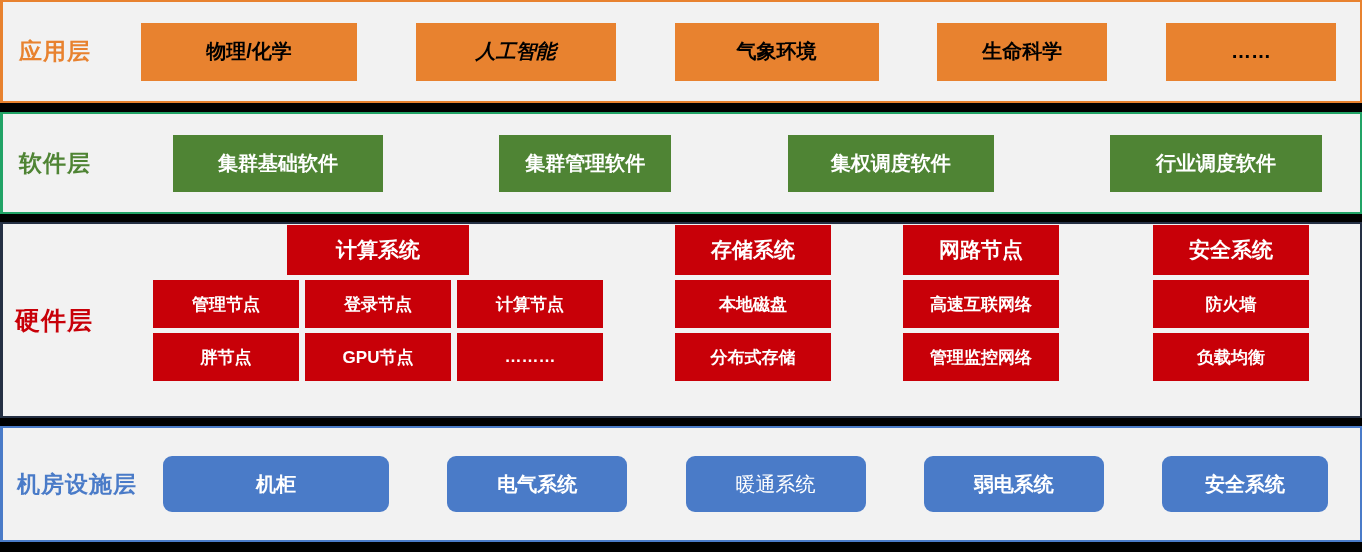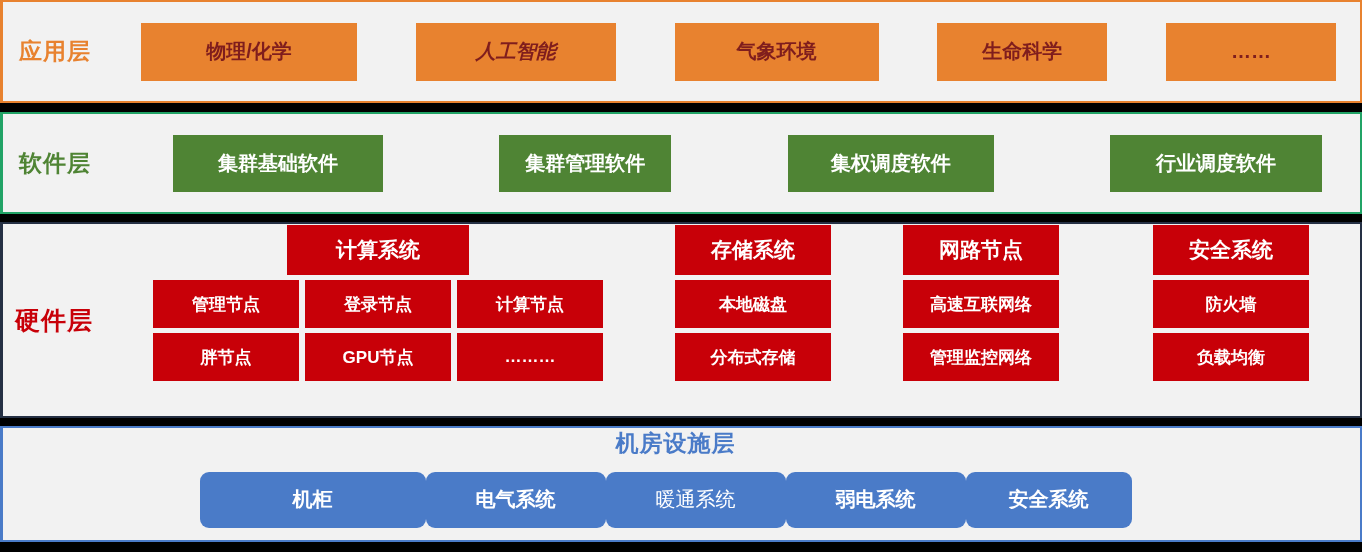--- a/index.html
+++ b/index.html
@@ -53,21 +53,21 @@
     border: 2px solid #E8822F;
     border-left: 3px solid #E8822F;
   }
   #layer-app .layer-title { color: #E8822F; width: 122px; padding-left: 16px; }
   #layer-app .layer-body {
     justify-content: space-between;
     padding: 0 24px 0 0;
   }
   .app-box {
     background: #E8822F;
-    color: #7f1d1d;
+    color: #000000;
     font-weight: bold;
     font-size: 20px;
     height: 58px;
     display: flex;
     align-items: center;
     justify-content: center;
     box-sizing: border-box;
   }
   .app-box.w1 { width: 216px; }
   .app-box.w2 { width: 200px; font-style: italic; }
@@ -177,21 +177,20 @@
   #hw-security { margin-left: 94px; }
   #hw-security .hw-head { width: 156px; }
   #hw-security .hw-cell { width: 156px; }
 
   
   #layer-fac {
     height: 116px;
     border: 2px solid #4A7BC8;
     border-left: 3px solid #4A7BC8;
     margin-top: 8px;
-    flex-direction: column;
   }
   #layer-fac .layer-title { color: #4A7BC8; width: 146px; padding-left: 14px; }
   #layer-fac .layer-body {
     justify-content: space-between;
     padding: 0 32px 0 0;
   }
   .fac-box {
     background: #4A7BC8;
     color: #FFFFFF;
     font-weight: bold;

